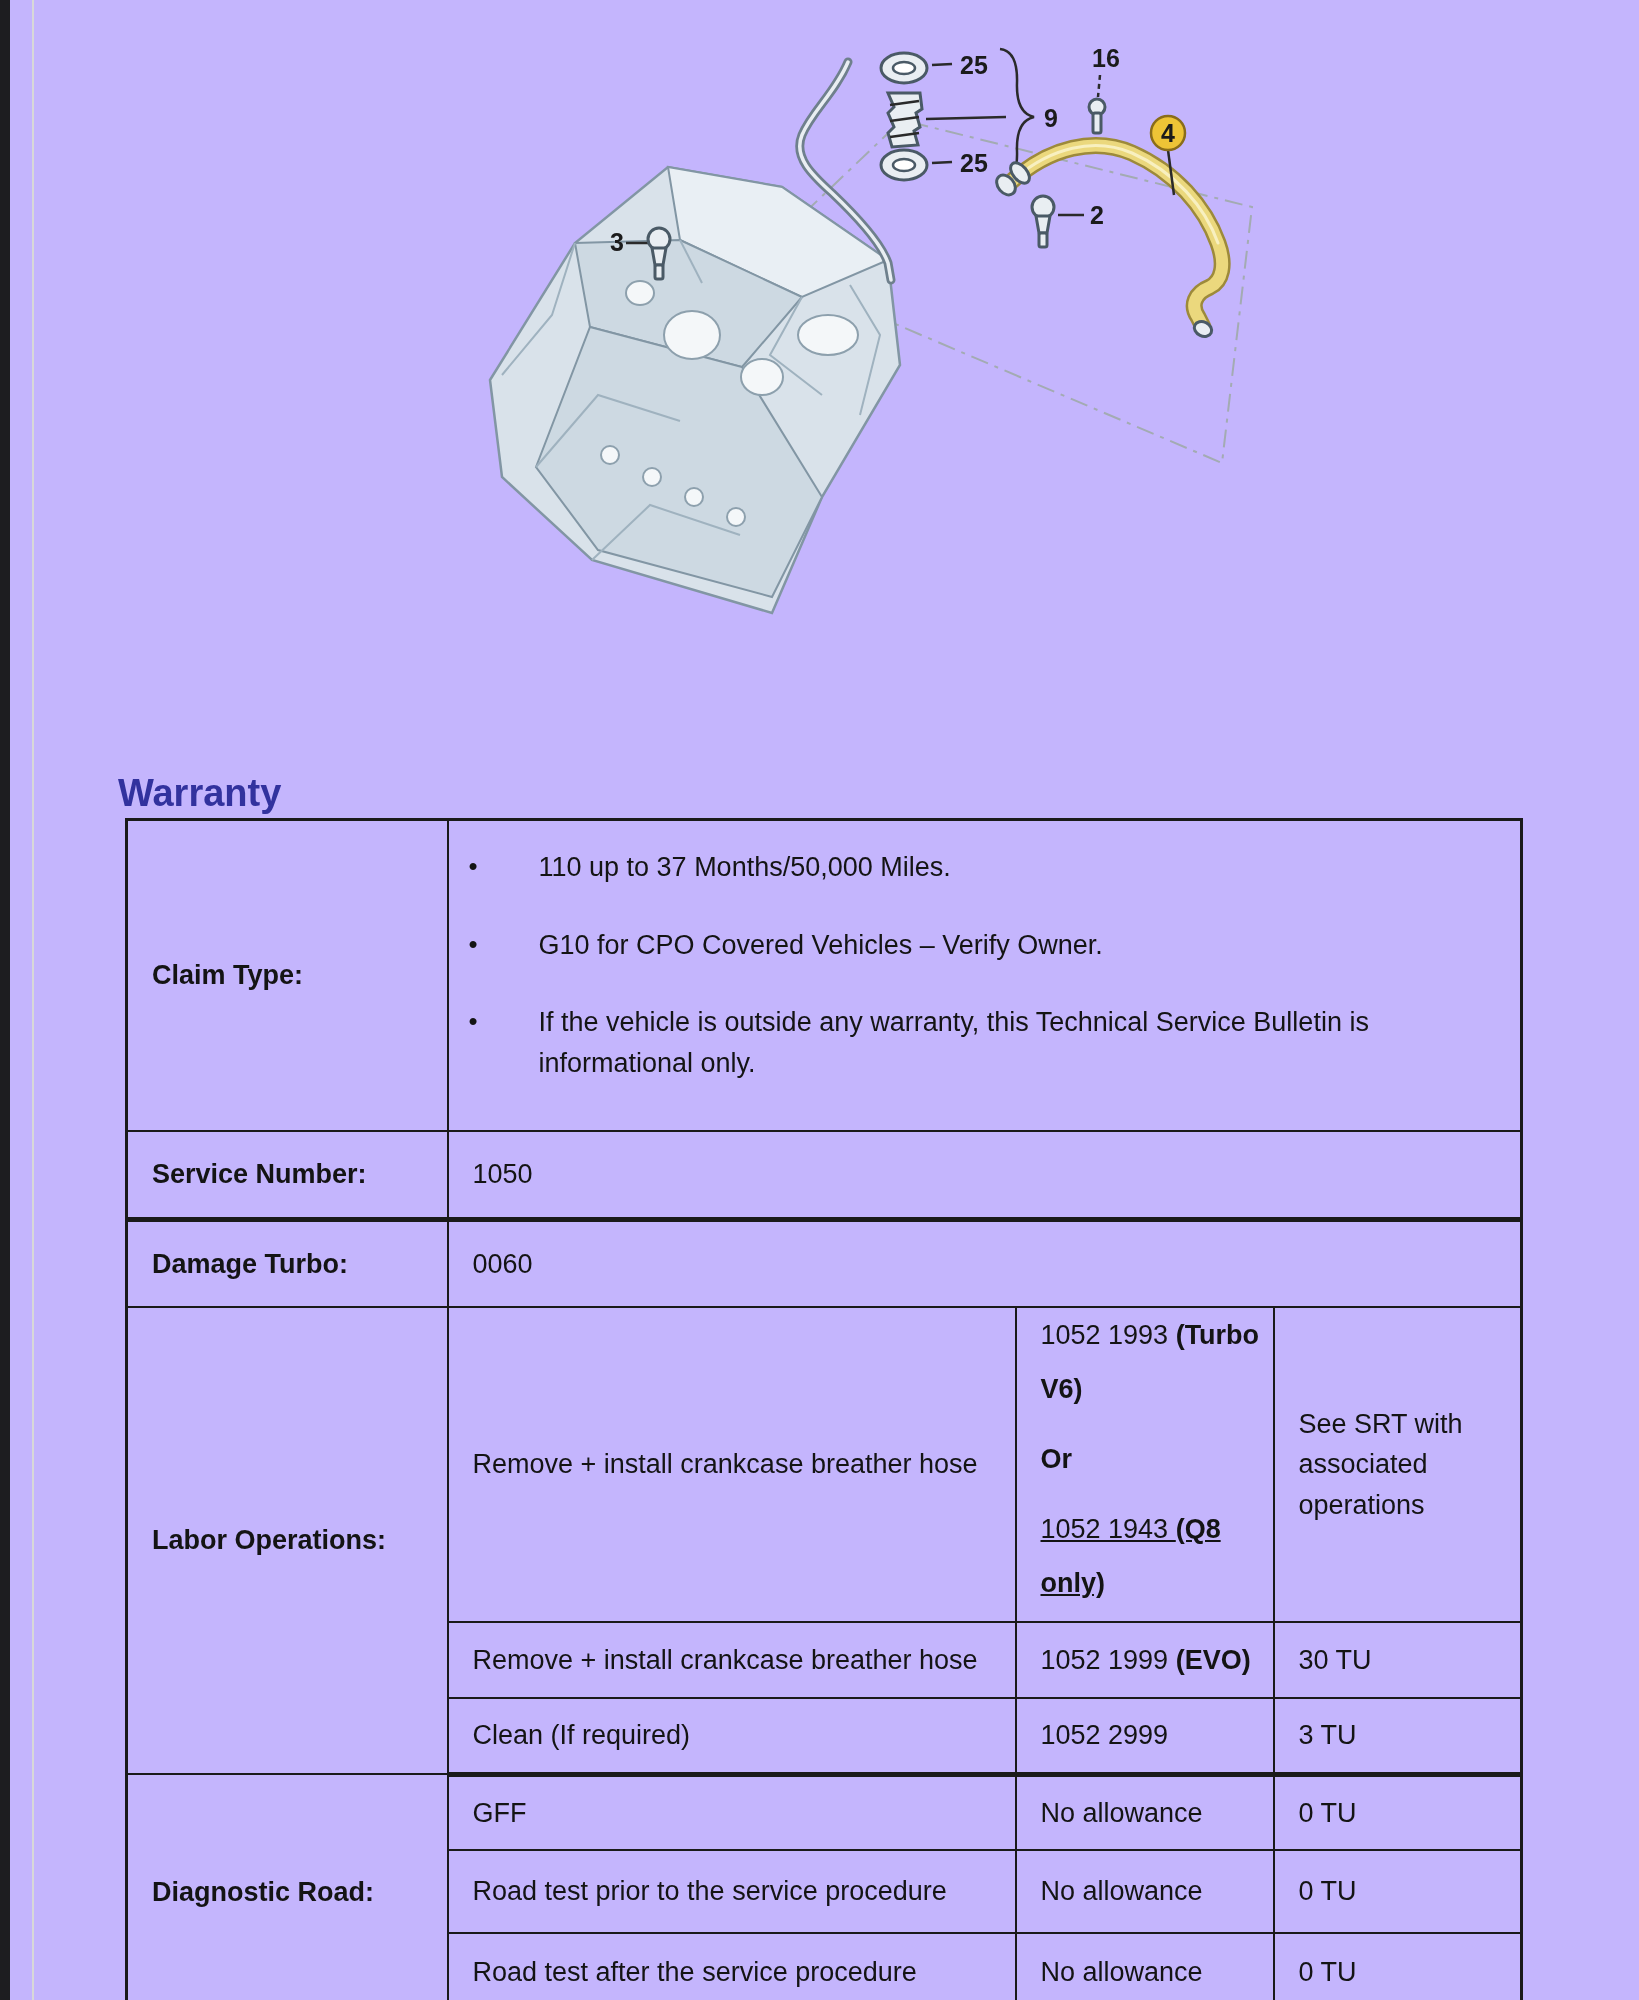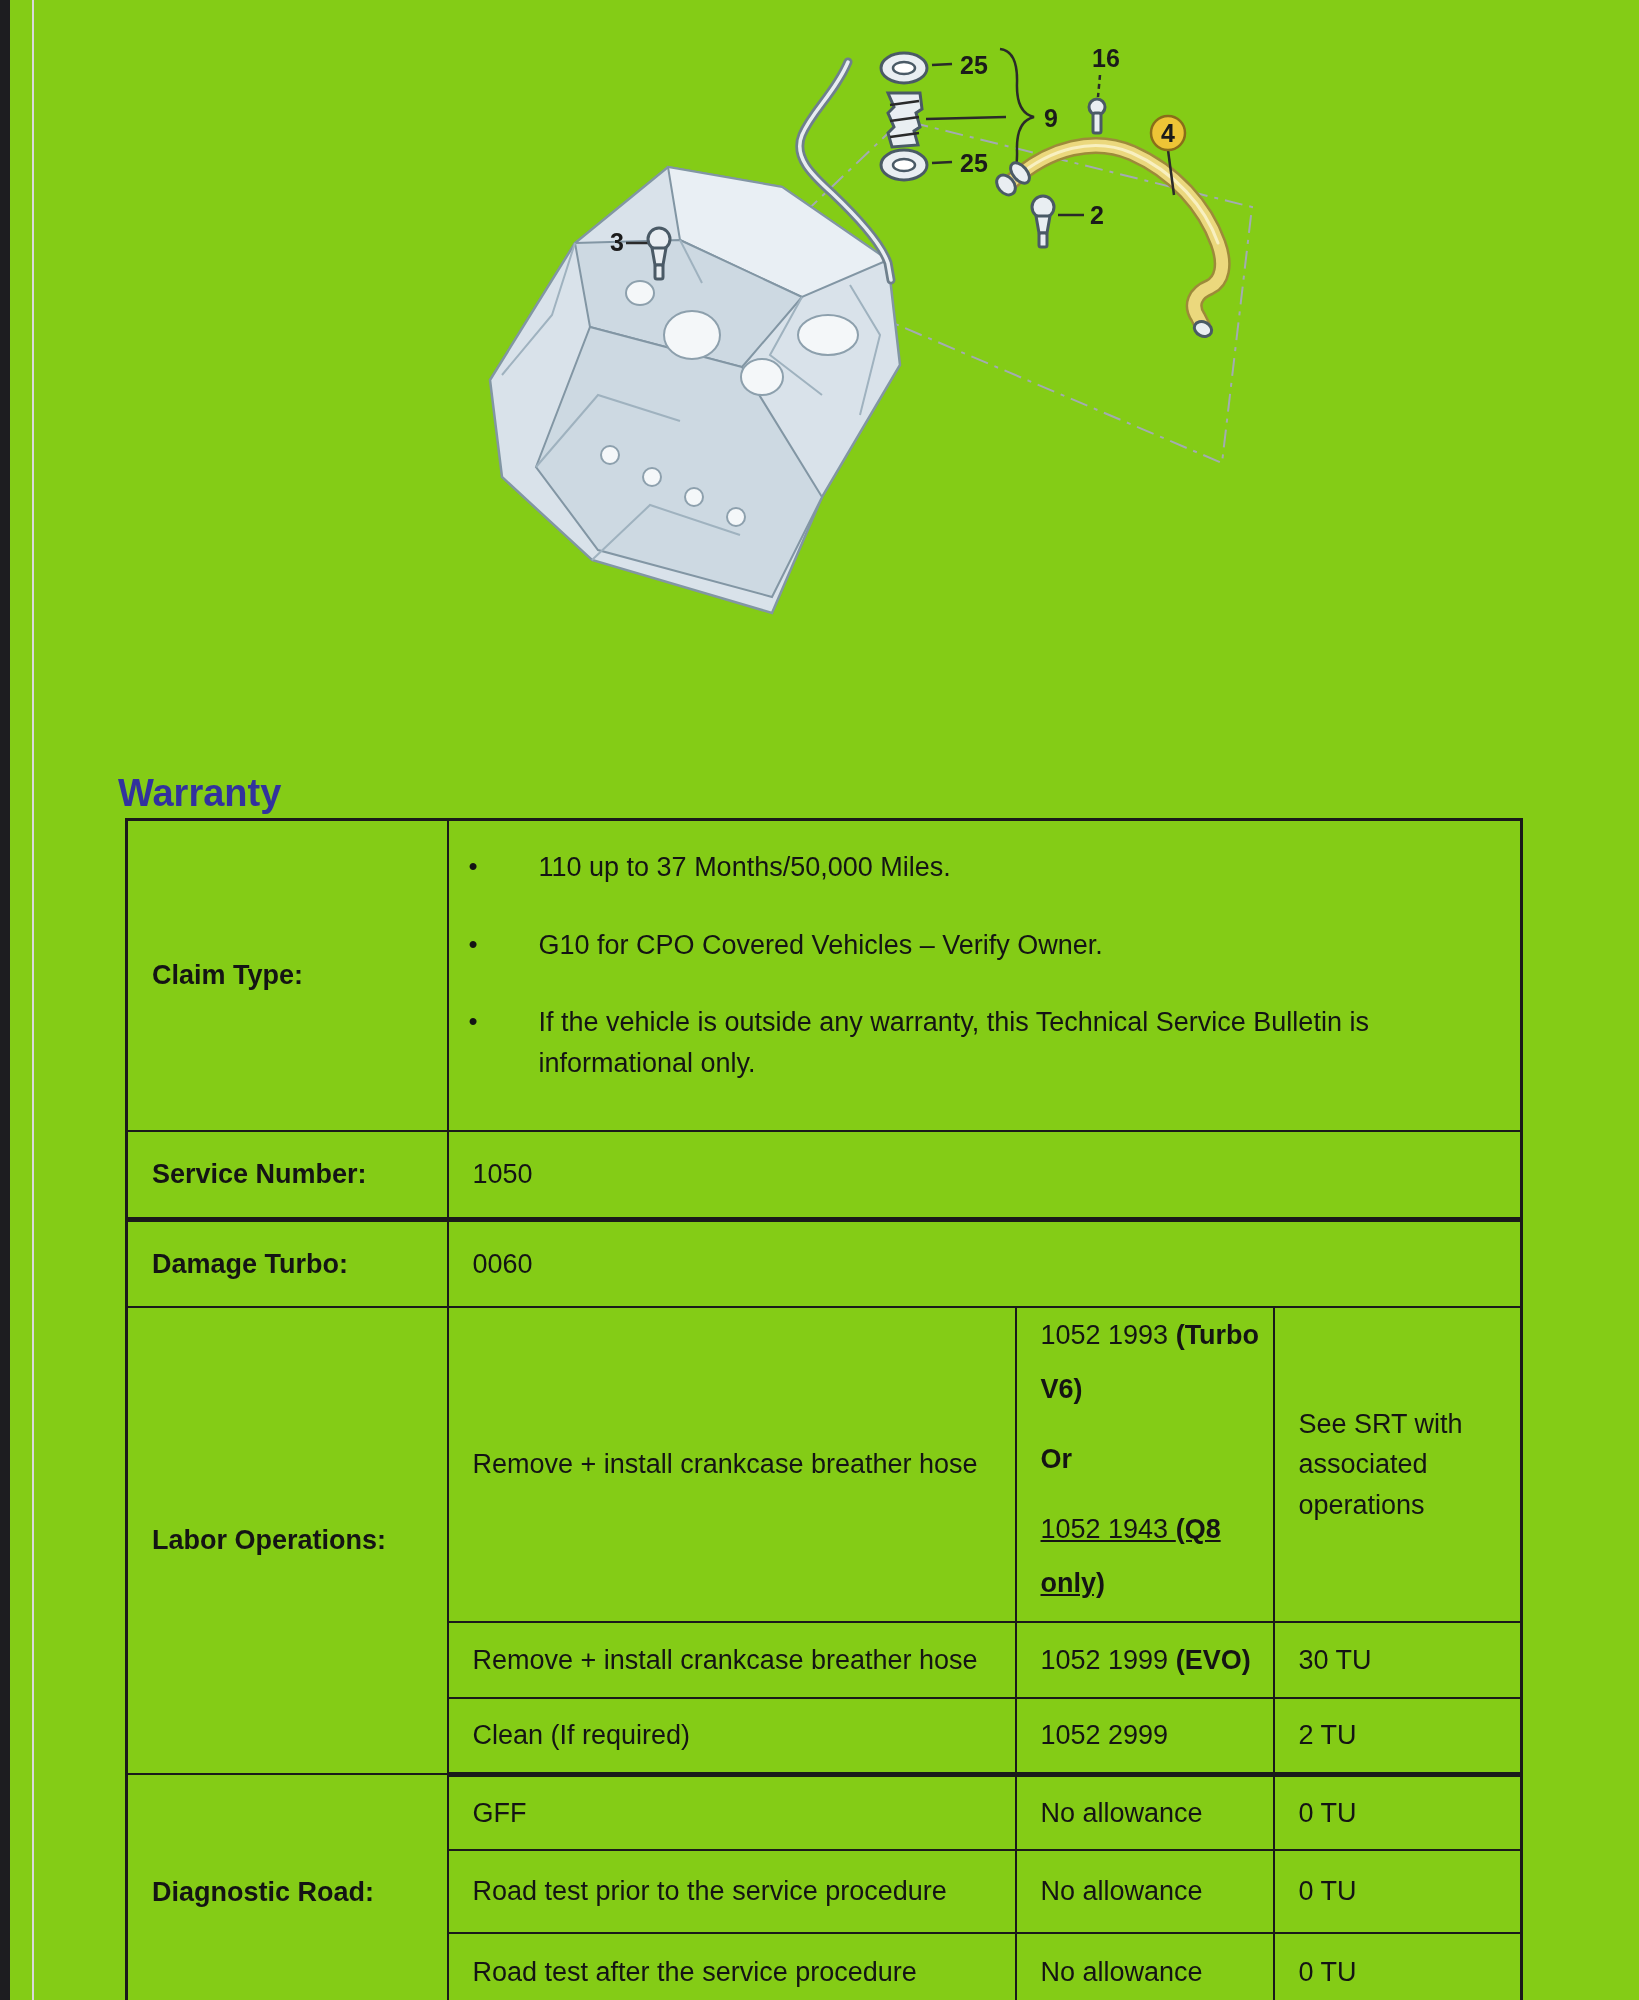--- a/index.html
+++ b/index.html
@@ -1,16 +1,16 @@
 <!DOCTYPE html>
 <html><head>
 <meta charset="utf-8">
 <style>
   html,body{margin:0;padding:0;background:#ffffff;}
-  #page{position:relative;width:1639px;height:2000px;background:#84cc16;overflow:hidden;
+  #page{position:relative;width:1639px;height:2000px;background:#c4b5fd;overflow:hidden;
         font-family:"Liberation Sans", sans-serif;color:#111;}
   
   .edge-stripe{position:absolute;left:0;top:0;width:10px;height:2000px;background:#1d1d20;}
   .edge-line{position:absolute;left:32px;top:0;width:2px;height:2000px;background:#d8d8d8;}
 
   
   .figure-wrap{position:absolute;left:440px;top:35px;width:830px;height:596px;}
   .figure-caption{position:absolute;left:400px;top:632px;width:910px;text-align:center;
         font-size:27px;font-style:italic;color:#1a1a1a;}
   .figure-caption b{font-weight:bold;}
@@ -199,21 +199,21 @@
 
     <tr style="height:76px">
       <td>Remove + install crankcase breather hose</td>
       <td><span>1052 1999 </span><span class="bld">(EVO)</span></td>
       <td>30 TU</td>
     </tr>
 
     <tr class="thick" style="height:76px">
       <td>Clean (If required)</td>
       <td>1052 2999</td>
-      <td>2 TU</td>
+      <td>3 TU</td>
     </tr>
 
     <tr style="height:76px">
       <td class="lbl v-top pt22" rowspan="3">Diagnostic Road:</td>
       <td>GFF</td>
       <td>No allowance</td>
       <td>0 TU</td>
     </tr>
     <tr style="height:83px">
       <td>Road test prior to the service procedure</td>

